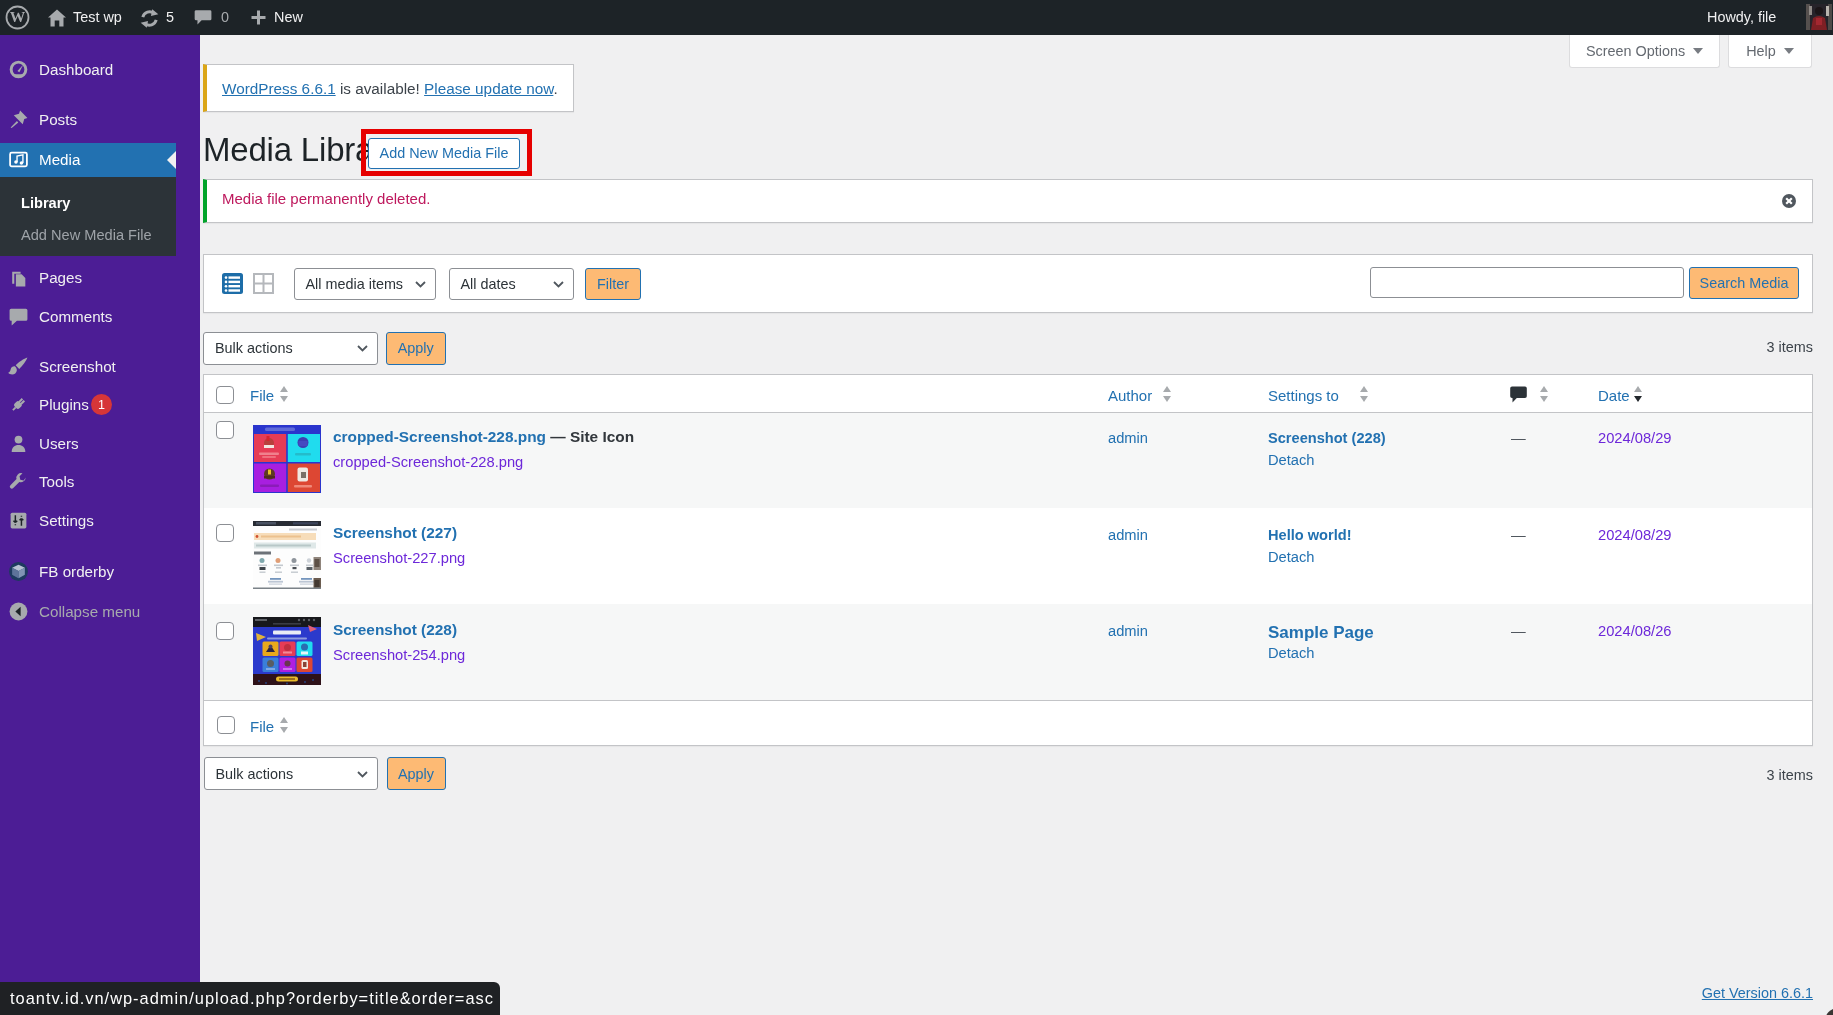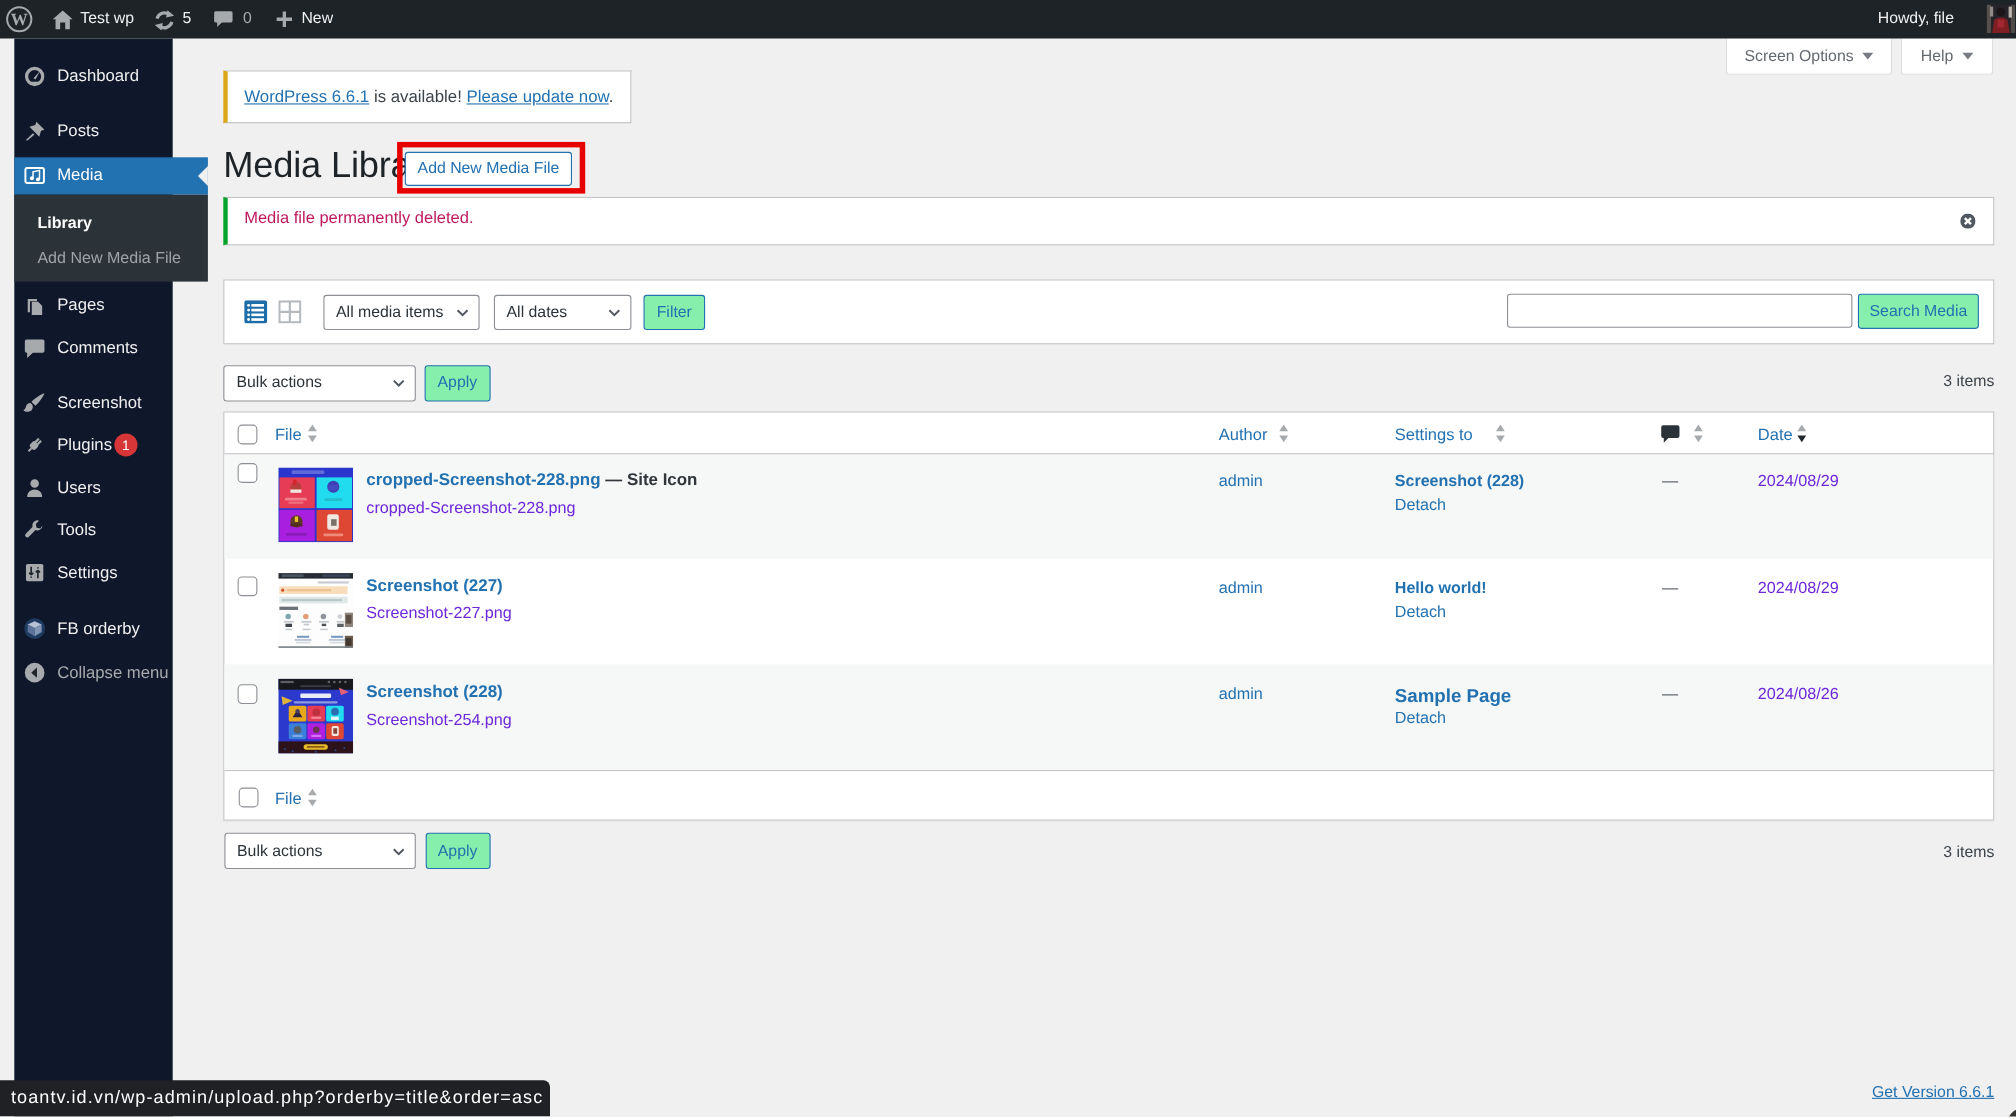--- a/index.html
+++ b/index.html
@@ -1,27 +1,27 @@
 <!DOCTYPE html>
 <html><head>
 <meta charset="utf-8">
 <style>
 *{box-sizing:border-box}
 html,body{margin:0;padding:0}
 body{width:1833px;height:1015px;background:#f0f0f1;font-family:"Liberation Sans",sans-serif;overflow:hidden;position:relative}
 .abs{position:absolute}
 a{text-decoration:none;color:#2271b1}
 #adminbar{position:absolute;left:0;top:0;width:1833px;height:35px;background:#1d2327;color:#f0f0f1;font-size:14.4px;z-index:30}
-#sidebar{position:absolute;left:13px;top:35px;width:144px;height:980px;background:#0f172a;z-index:20}
+#sidebar{position:absolute;left:0;top:35px;width:200px;height:980px;background:#4c1d95;z-index:20}
 .mi{position:absolute;left:0;width:176px;height:38px;display:flex;align-items:center;color:#f0f0f1;font-size:15.2px}
 .mi svg{position:absolute;left:8px;width:21px;height:21px}
 .mi .lbl{position:absolute;left:39px;white-space:nowrap}
 .sub{position:absolute;left:0;width:176px;background:#2c3338}
 .subitem{position:absolute;left:21px;font-size:14.6px;color:#9ea3a8;white-space:nowrap}
-.btn{position:absolute;border:1px solid #2271b1;border-radius:3px;background:#86efac;color:#2271b1;font-size:14.4px;display:flex;align-items:center;justify-content:center;white-space:nowrap}
+.btn{position:absolute;border:1px solid #2271b1;border-radius:3px;background:#fdba74;color:#2271b1;font-size:14.4px;display:flex;align-items:center;justify-content:center;white-space:nowrap}
 .sel{position:absolute;border:1px solid #8c8f94;border-radius:3px;background:#fff;color:#2c3338;font-size:14.4px;display:flex;align-items:center;padding:0 26px 0 11px;white-space:nowrap}
 .sel svg{position:absolute;right:9px;top:50%;margin-top:-3px}
 .notice{position:absolute;background:#fff;border:1px solid #c3c4c7;border-left:4px solid #00a32a;box-shadow:0 1px 1px rgba(0,0,0,.04)}
 .sa{width:0;height:0;position:absolute;border-left:4.7px solid transparent;border-right:4.7px solid transparent}
 .sa.up{border-bottom:6.5px solid #a7aaad}
 .sa.dn{border-top:6.5px solid #a7aaad}
 .cb{position:absolute;width:18px;height:18px;border:1px solid #8c8f94;border-radius:4px;background:#fff}
 .t1{position:absolute;font-size:15.4px;font-weight:bold;white-space:nowrap}
 .t2{position:absolute;font-size:14.7px;color:#6d28d9;white-space:nowrap}
 .lnk{position:absolute;font-size:14.7px;color:#2271b1;white-space:nowrap}

